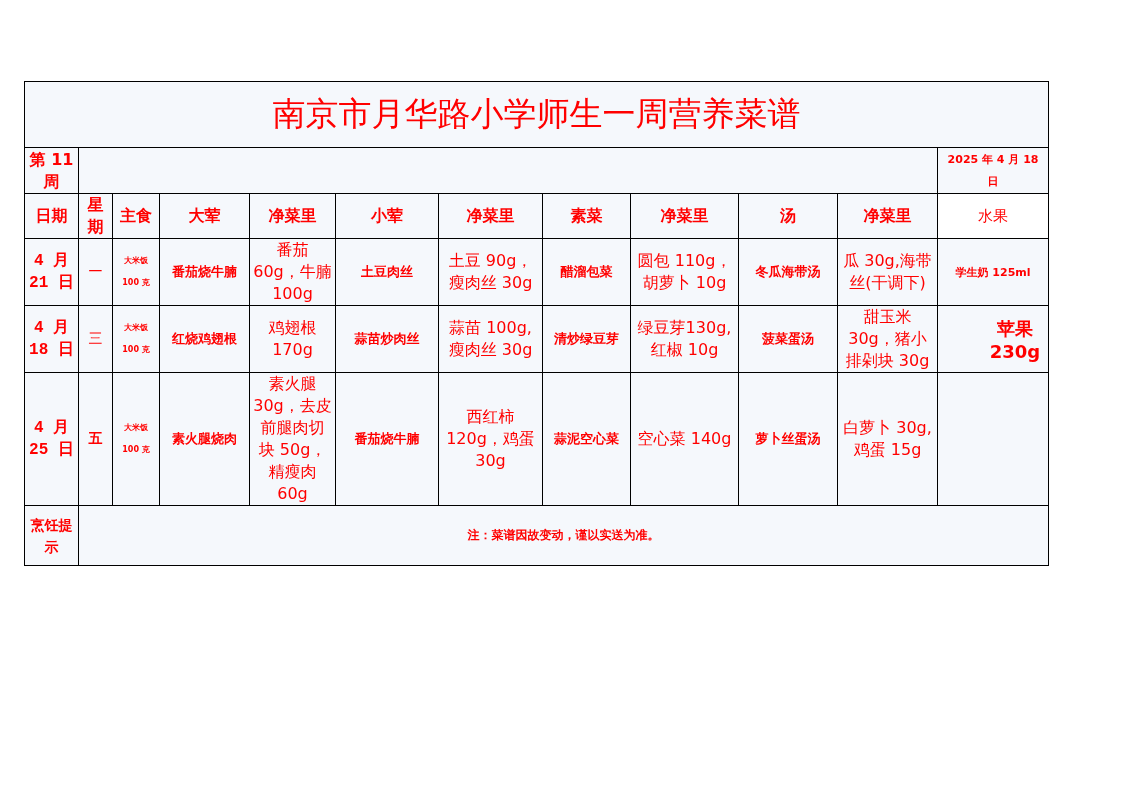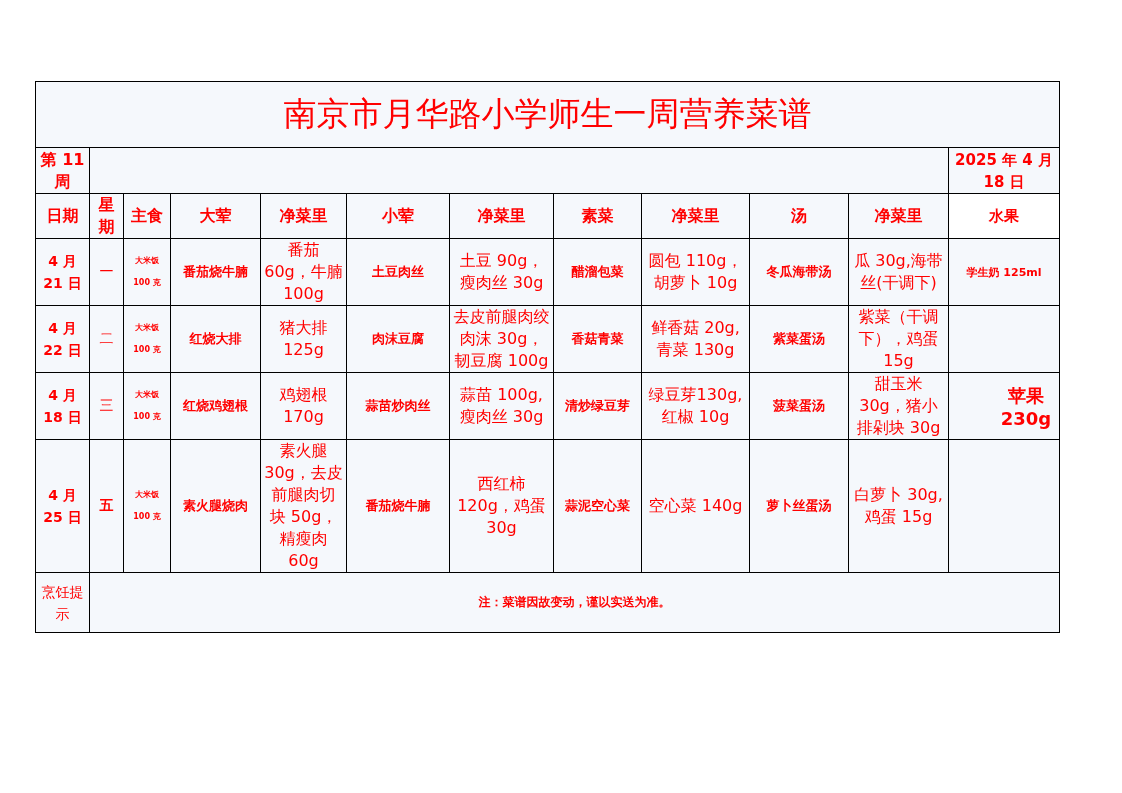--- a/index.html
+++ b/index.html
@@ -1,36 +1,36 @@
 <!DOCTYPE html>
 <html><head>
 <meta charset="utf-8">
 <style>
   html, body { margin: 0; padding: 0; background: #ffffff; }
   body { width: 1122px; height: 793px; position: relative; overflow: hidden;
          font-family: "DejaVu Sans", "Liberation Sans", sans-serif; color: #ff0000; }
-  table.menu { position: absolute; left: 35px; top: 81px; border-collapse: collapse;
+  table.menu { position: absolute; left: 24px; top: 81px; border-collapse: collapse;
                table-layout: fixed; width: 1024px; }
   table.menu td { border: 1.5px solid #000; background: #f5f8fc; text-align: center;
                   vertical-align: middle; color: #ff0000; padding: 0 3px; box-sizing: border-box;
                   overflow: hidden; }
   .title { font-family: "DejaVu Serif", "Liberation Serif", serif; font-size: 33px;
            font-weight: normal; height: 66px; letter-spacing: 0px; }
   .hdr { font-size: 16px; font-weight: bold; line-height: 22px; }
-  .hdr-fruit { background: #ffffff !important; font-size: 15px; font-weight: bold; }
-  .date { font-size: 14px; font-weight: bold; line-height: 22px; }
+  .hdr-fruit { background: #ffffff !important; font-size: 15px; font-weight: normal; }
+  .date { font-size: 16px; font-weight: bold; line-height: 22px; font-family: Liberation Mono, monospace; }
   .wd { font-size: 14px; }
   .wd.bold { font-weight: bold; }
   .staple { font-size: 8px; font-weight: bold; line-height: 22px; margin-top: 9px; }
   .dish { font-size: 13px; font-weight: bold; }
   .wt { font-size: 16px; line-height: 22px; margin-left: 11px; }
   .fruit { font-size: 11px; font-weight: bold; }
   .fruit.big { font-size: 18px; padding-left: 47px; }
   .note { font-size: 12px; font-weight: bold; }
-  .notelabel { font-size: 14px; font-weight: normal; line-height: 22px; }
+  .notelabel { font-size: 14px; font-weight: bold; line-height: 22px; }
 </style>
 </head>
 <body>
 
 <table class="menu">
   <colgroup>
     <col style="width:54px">
       <col style="width:34px">
       <col style="width:47px">
       <col style="width:90px">
@@ -43,21 +43,21 @@
       <col style="width:100px">
       <col style="width:111px">
   </colgroup>
   <tbody>
       <tr style="height:66px">
     <td colspan="12" class="title">南京市月华路小学师生一周营养菜谱</td>
   </tr>
   <tr style="height:46px">
     <td class="hdr">第 11 周</td>
     <td colspan="10"></td>
-    <td class="hdr" style="font-size:15px">2025 年 4 月 18 日</td>
+    <td class="hdr" style="font-size:11px">2025 年 4 月 18 日</td>
   </tr>
   <tr style="height:42px">
     <td class="hdr">日期</td>
     <td class="hdr">星期</td>
     <td class="hdr">主食</td>
     <td class="hdr">大荤</td>
     <td class="hdr">净菜里</td>
     <td class="hdr">小荤</td>
     <td class="hdr">净菜里</td>
     <td class="hdr">素菜</td>
@@ -75,34 +75,20 @@
     <td class="wt">番茄 60g，牛腩 100g</td>
     <td class="dish">土豆肉丝</td>
     <td class="wt">土豆 90g，瘦肉丝 30g</td>
     <td class="dish">醋溜包菜</td>
     <td class="wt">圆包 110g，胡萝卜 10g</td>
     <td class="dish">冬瓜海带汤</td>
     <td class="wt">瓜 30g,海带丝(干调下)</td>
     <td class="fruit">学生奶 125ml</td>
   </tr>
 
-  <tr style="height:65px">
-    <td class="date">4 月 22 日</td>
-    <td class="wd">二</td>
-    <td class="staple">大米饭 100 克</td>
-    <td class="dish">红烧大排</td>
-    <td class="wt">猪大排 125g</td>
-    <td class="dish">肉沫豆腐</td>
-    <td class="wt">去皮前腿肉绞肉沫 30g，韧豆腐 100g</td>
-    <td class="dish">香菇青菜</td>
-    <td class="wt">鲜香菇 20g,青菜 130g</td>
-    <td class="dish">紫菜蛋汤</td>
-    <td class="wt">紫菜（干调下），鸡蛋 15g</td>
-    <td class="fruit"></td>
-  </tr>
 
   <tr style="height:49px">
     <td class="date">4 月 18 日</td>
     <td class="wd">三</td>
     <td class="staple">大米饭 100 克</td>
     <td class="dish">红烧鸡翅根</td>
     <td class="wt">鸡翅根 170g</td>
     <td class="dish">蒜苗炒肉丝</td>
     <td class="wt">蒜苗 100g,瘦肉丝 30g</td>
     <td class="dish">清炒绿豆芽</td>

